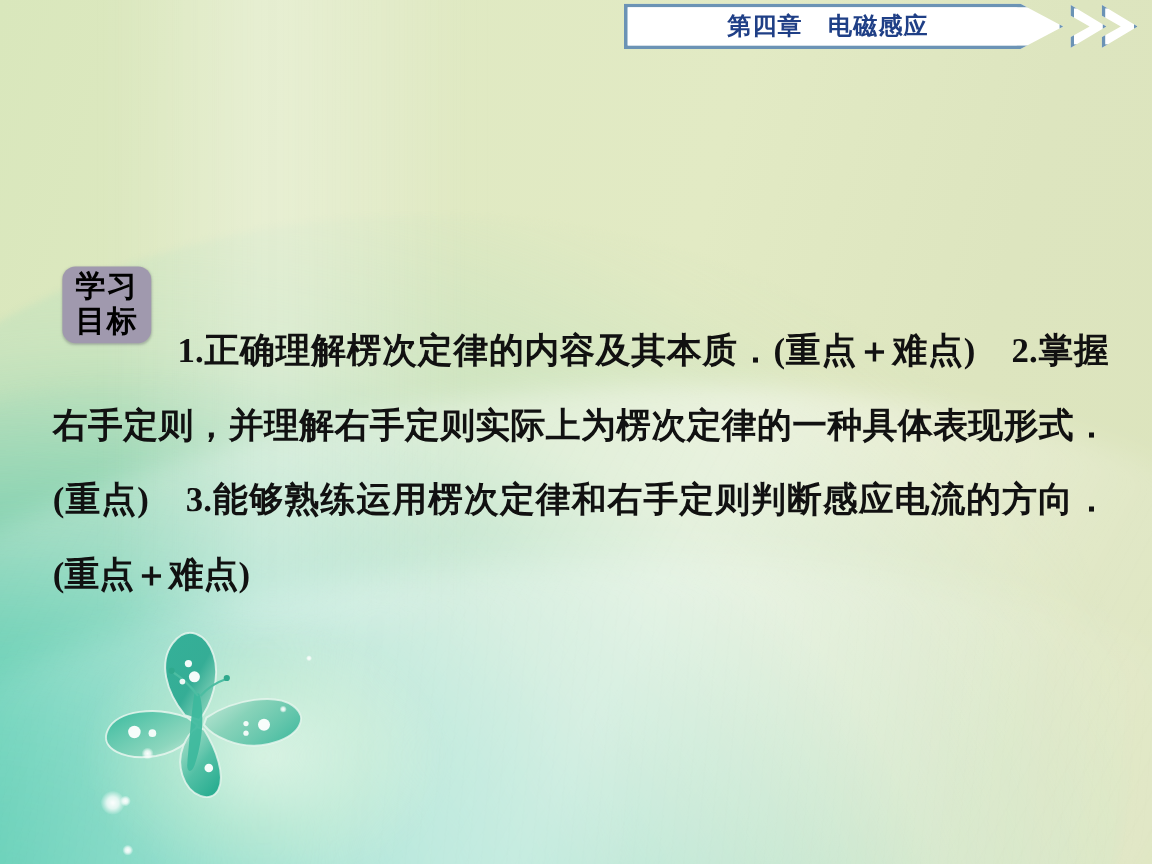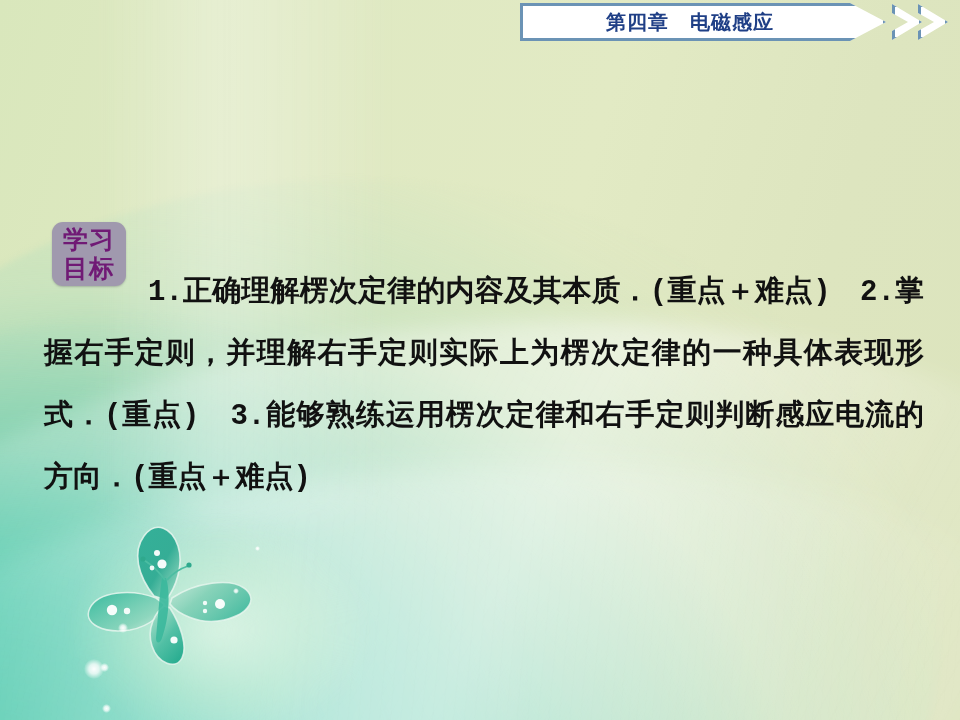--- a/index.html
+++ b/index.html
@@ -190,37 +190,37 @@
     height: 64px;
     background: #a099ae;
     border-radius: 11px;
     box-shadow: 0 1px 2px rgba(90, 90, 100, 0.35);
     display: flex;
     flex-direction: column;
     align-items: center;
     justify-content: center;
   }
   .goal-badge-line {
-    color: #701a75;
+    color: #000000;
     font-family: "Liberation Serif", "DejaVu Serif", serif;
     font-size: 25px;
     font-weight: bold;
     line-height: 29px;
     letter-spacing: 1px;
     white-space: nowrap;
   }
 
   
   .goal-text {
     position: absolute;
     left: 44px;
     top: 262px;
     width: 880px;
     color: #111111;
-    font-family: Liberation Mono, monospace;
+    font-family: Liberation Serif, serif;
     font-size: 29px;
     font-weight: bold;
     line-height: 62px;
     letter-spacing: 0px;
     text-indent: 104px;
     text-align: justify;
   }
 
   
   .butterfly {

